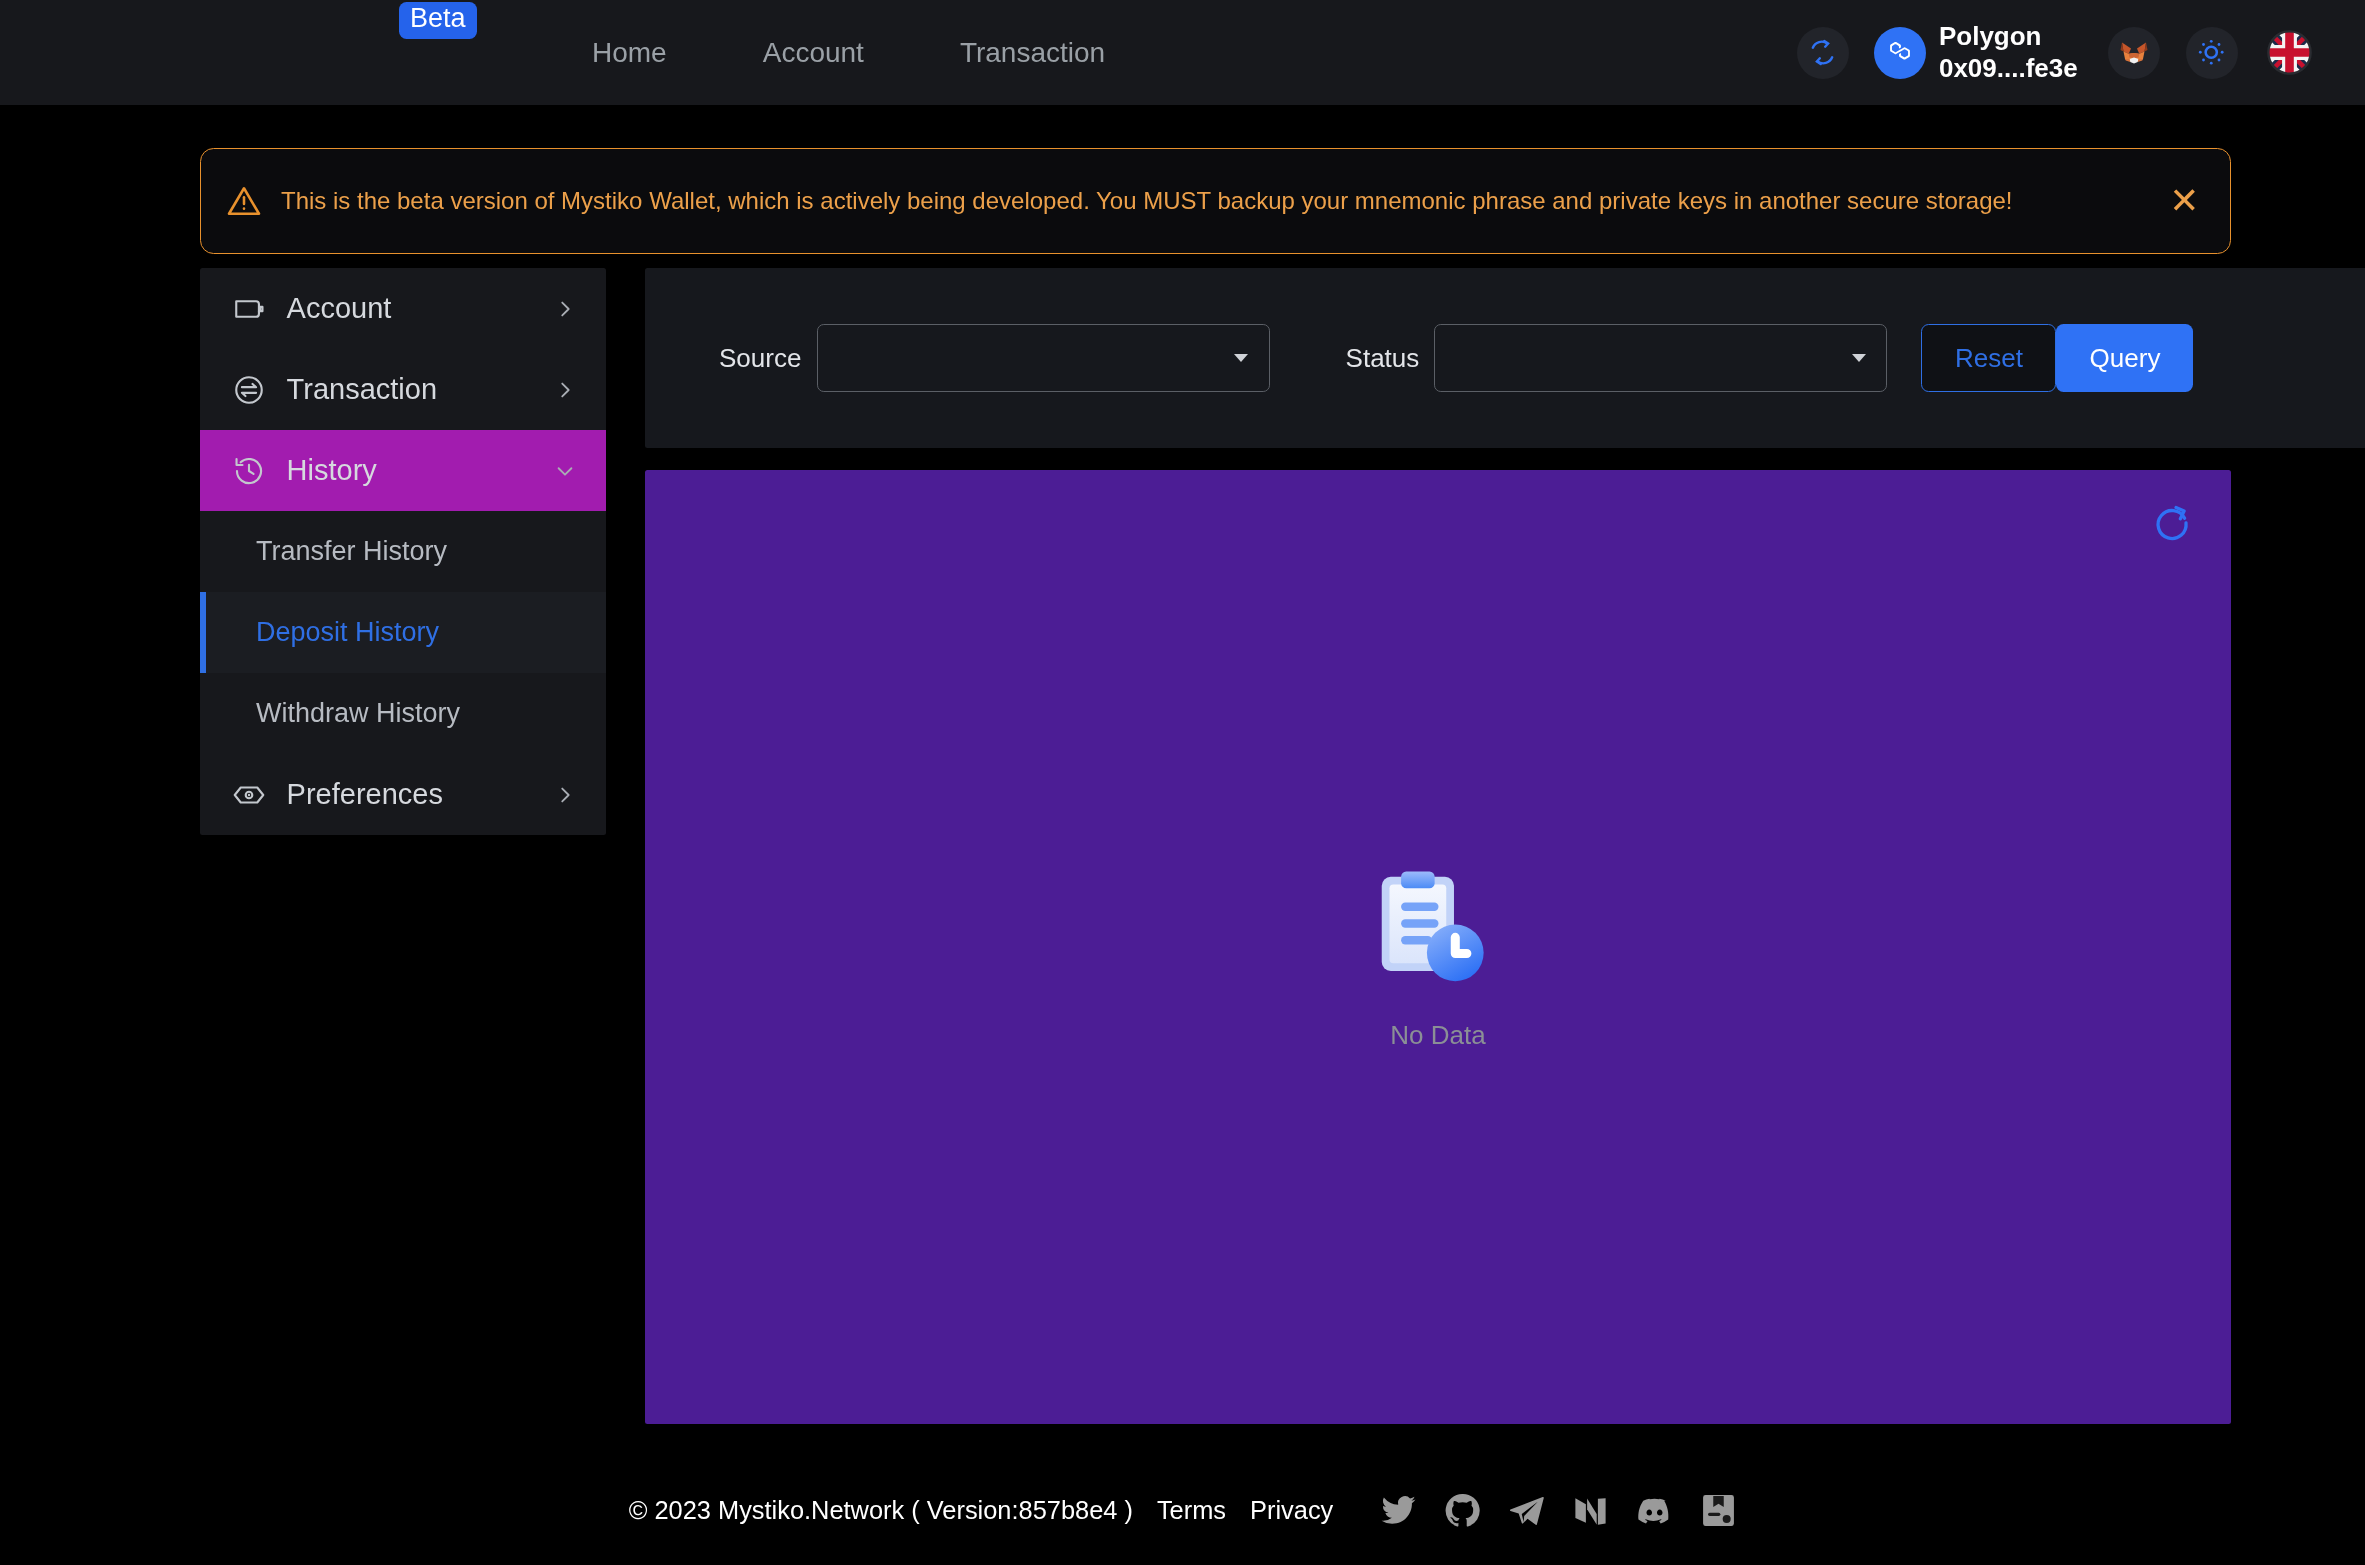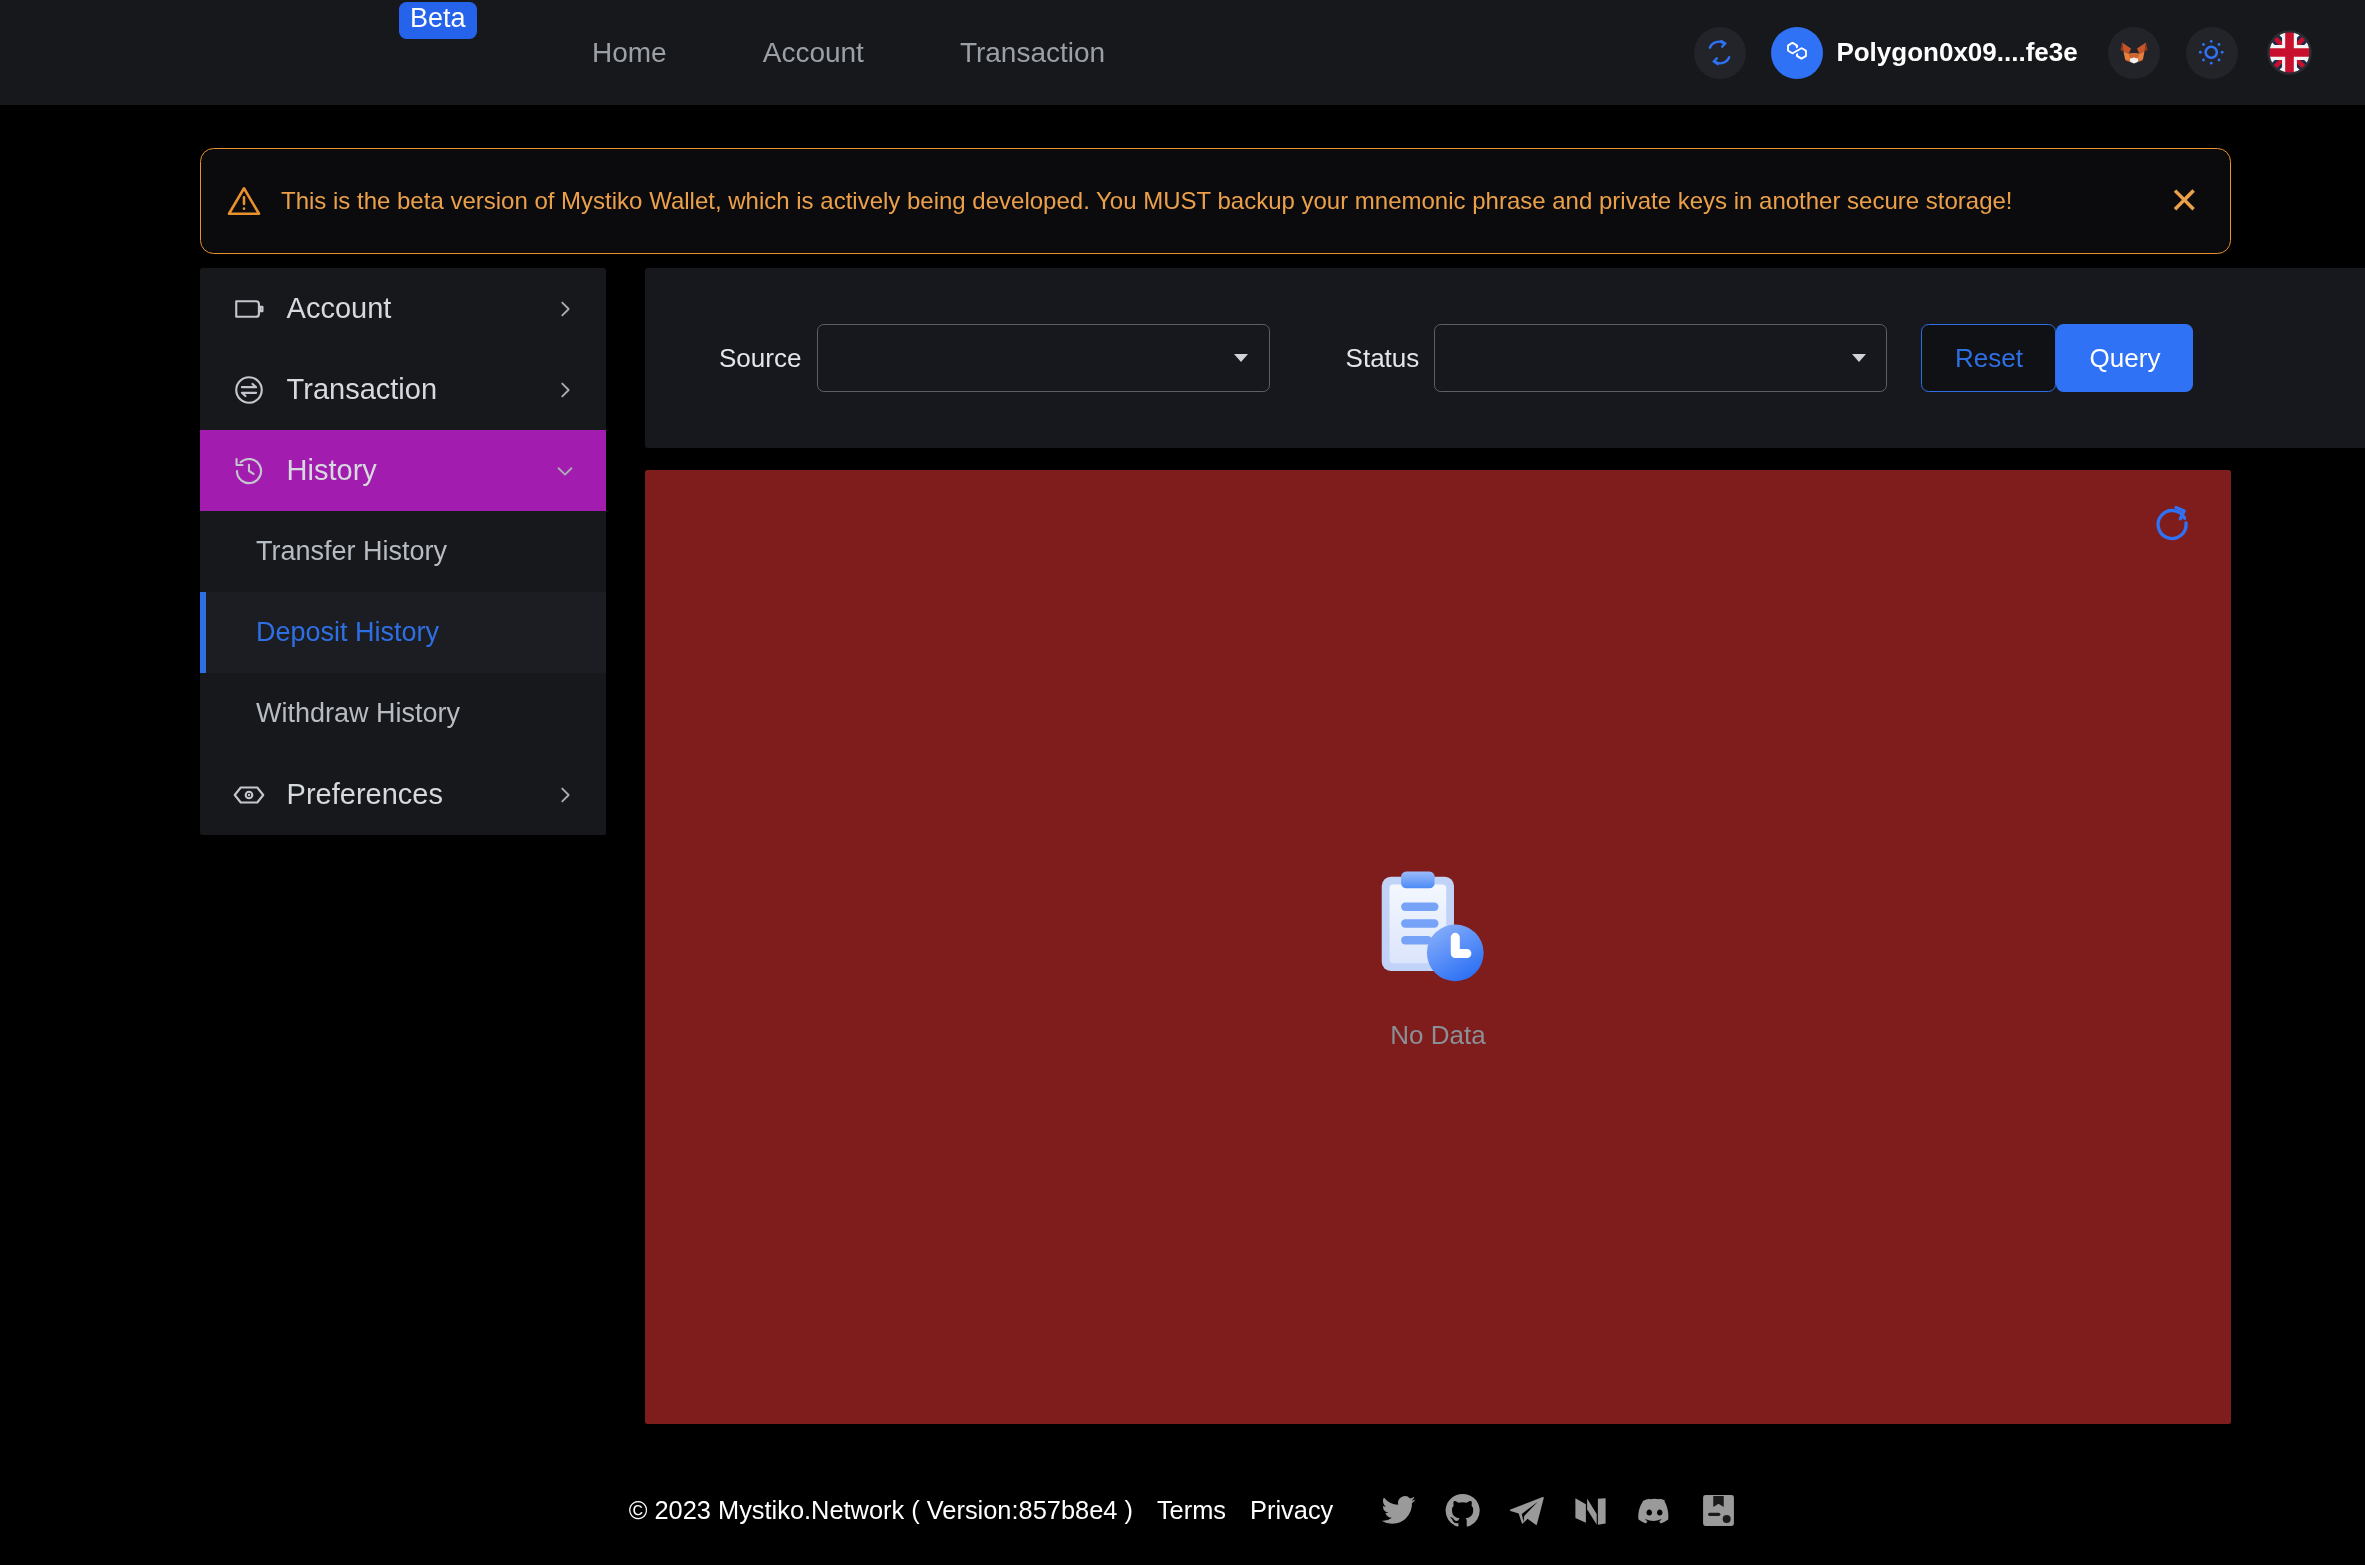--- a/index.html
+++ b/index.html
@@ -79,21 +79,21 @@
     background: #22242a;
     display: flex;
     align-items: center;
     justify-content: center;
     flex: 0 0 auto;
     cursor: pointer;
   }
   .gap-r { margin-right: 25.4px; }
   .chain-info {
     display: flex;
-    flex-direction: row;
+    flex-direction: column;
     justify-content: center;
     margin-left: 13px;
     margin-right: 30.5px;
     cursor: pointer;
   }
   .chain-name { font-size: 26px; color: #ffffff; font-weight: 700; line-height: 1.22; }
   .chain-addr { font-size: 26px; color: #ffffff; font-weight: 700; line-height: 1.22; }
 
   
   .banner {
@@ -230,21 +230,21 @@
   .btn-query {
     width: 137px;
     background: #2f72f5;
     color: #ffffff;
   }
 
   .content-panel {
     position: absolute;
     left: 645px; top: 470px;
     width: 1586px; height: 954px;
-    background: #7f1d1d;
+    background: #4c1d95;
     border-radius: 2.5px;
   }
   .refresh-btn {
     position: absolute;
     right: 36px; top: 29px;
     width: 47px; height: 47px;
     cursor: pointer;
     display: flex;
     align-items: center;
     justify-content: center;

